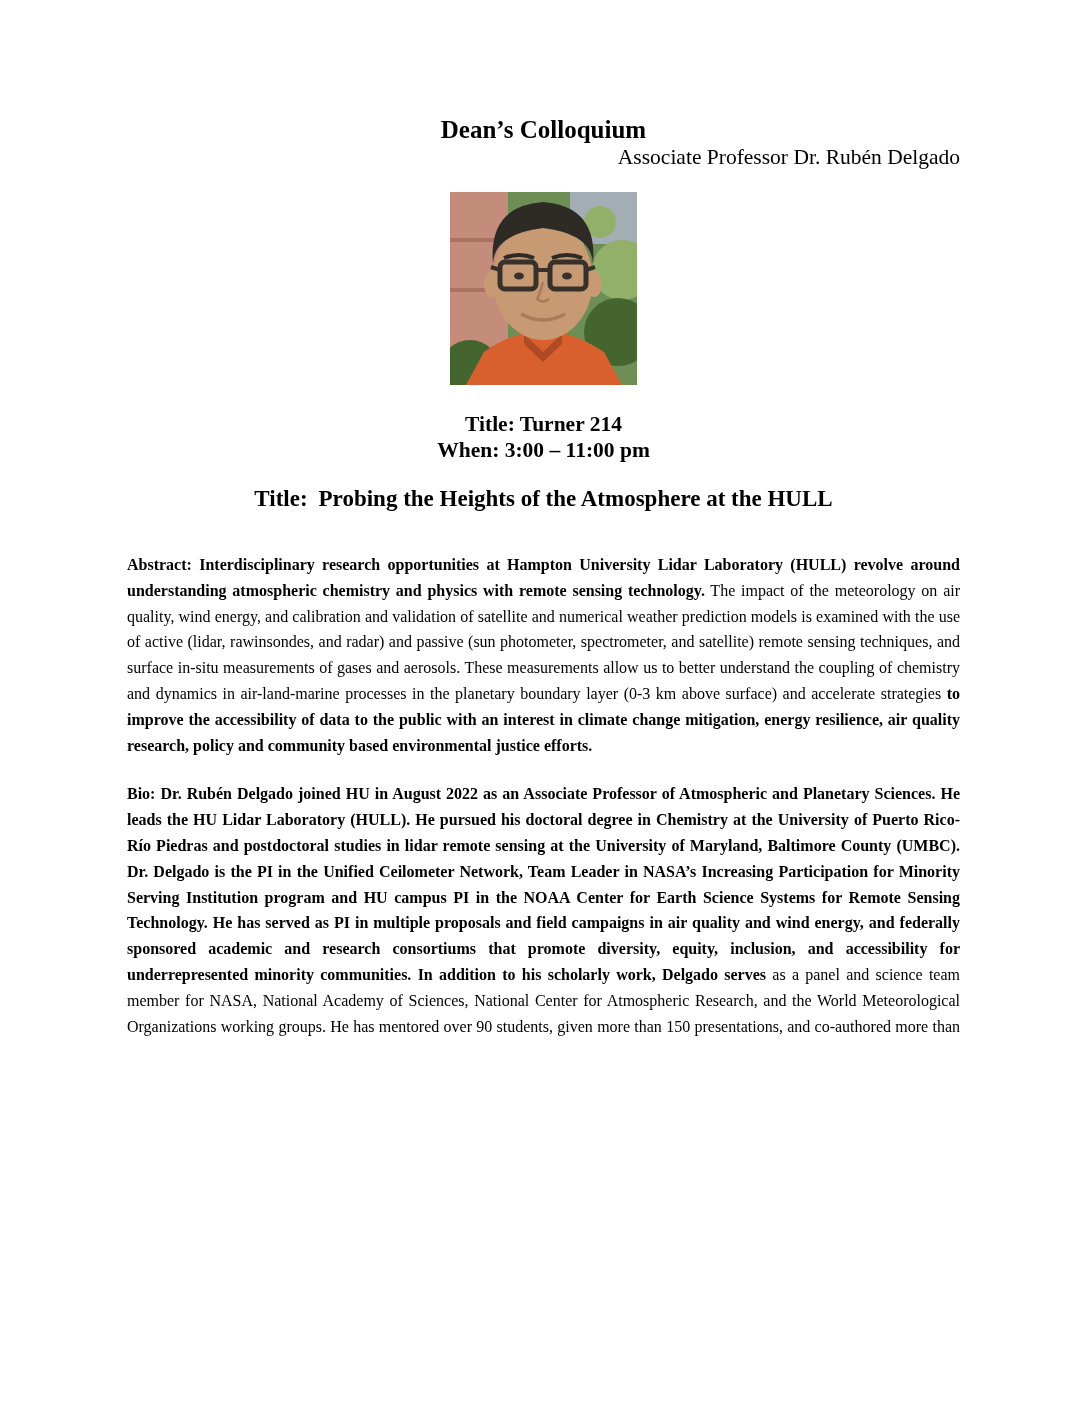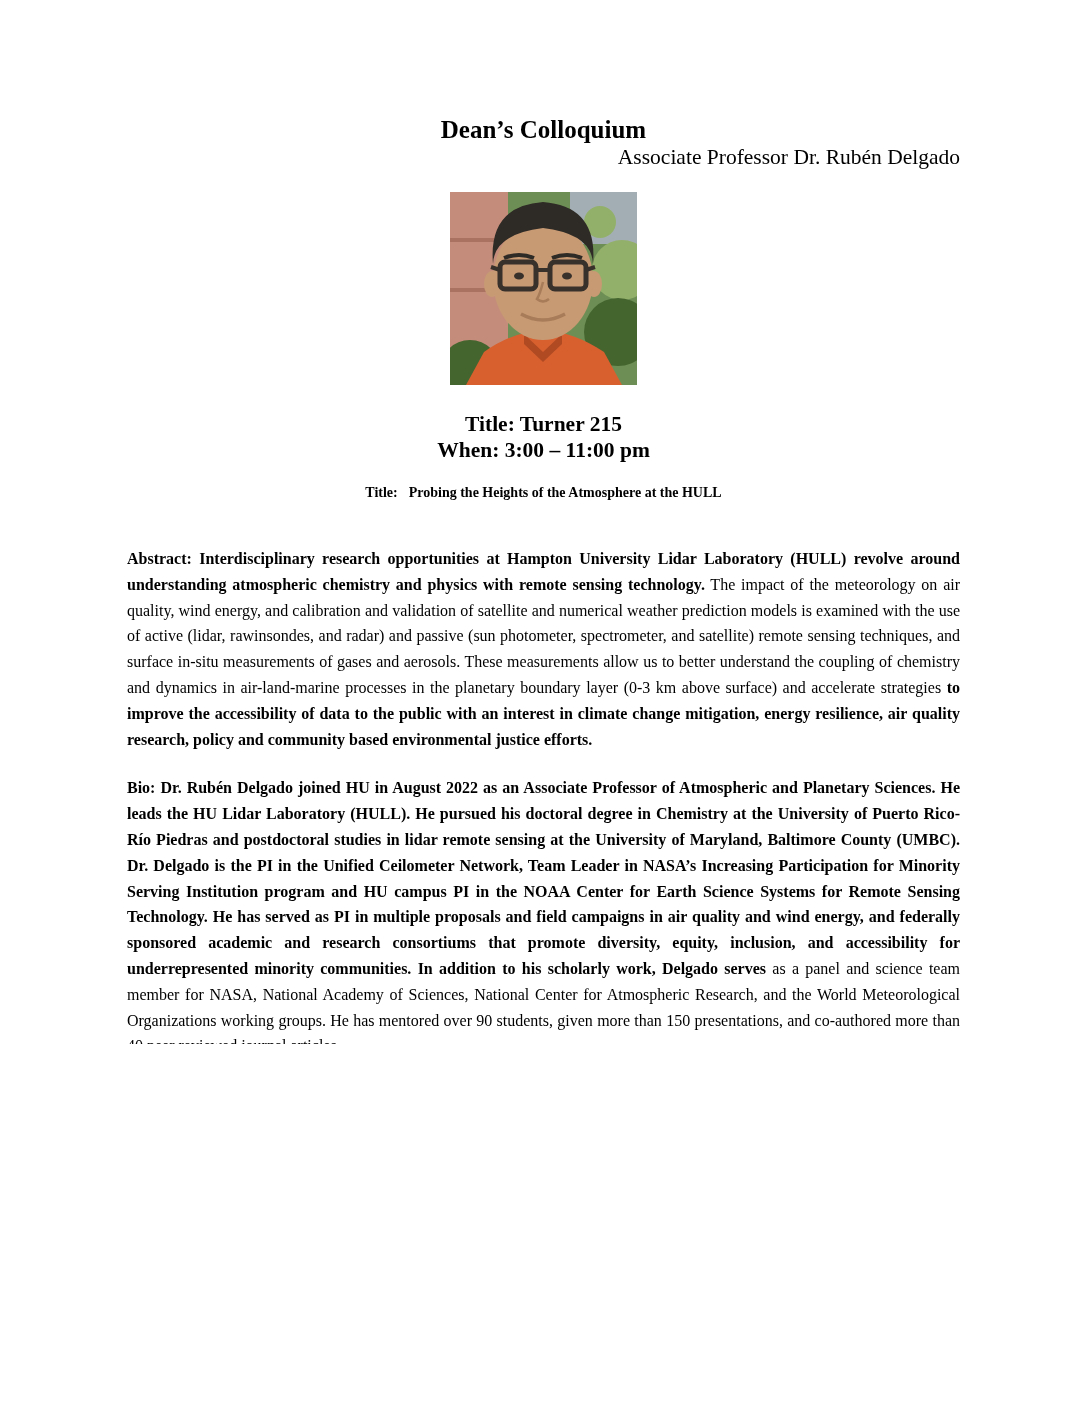--- a/index.html
+++ b/index.html
@@ -43,24 +43,24 @@
     font-weight: bold;
     font-size: 21.5px;
     line-height: 25.5px;
   }
   .event-line sup {
     font-size: 13px;
     vertical-align: super;
     line-height: 0;
   }
   .talk-title-line {
-    margin-top: 17px;
+    margin-top: 23px;
     text-align: center;
     font-weight: bold;
-    font-size: 14px;
+    font-size: 23px;
     line-height: 26px;
   }
   .talk-title-line .talk-label { margin-right: 11px; }
   .body-par {
     font-size: 16px;
     line-height: 25.8px;
     text-align: justify;
     margin: 0;
   }
   .abstract-par { margin-top: 40px; }
@@ -117,21 +117,21 @@
         <path d="M 86 78 L 100 78" stroke-width="4" fill="none" stroke="#38302a"></path>
         <path d="M 50 78 L 41 75 M 136 78 L 145 75" stroke-width="4" fill="none" stroke="#38302a"></path>
 
         <path d="M 93 90 Q 90 102 87 107 Q 93 112 99 107" stroke-width="2.5" fill="none" stroke="#a87c58"></path>
 
         <path d="M 71 122 Q 93 134 115 122" stroke-width="3.5" fill="none" stroke="#a87c58"></path>
       </svg>
     </div>
 
     <div class="event-block">
-      <div class="event-line"><span>Title:</span><span> Turner 215</span></div>
+      <div class="event-line"><span>Title:</span><span> Turner 214</span></div>
       <div class="event-line"><span>When:</span><span> 3:00 – 11:00 pm</span></div>
     </div>
 
     <div class="talk-title-line"><span class="talk-label">Title:</span><span>Probing the Heights of the Atmosphere at the HULL</span></div>
 
     <p class="body-par abstract-par"><b>Abstract:</b><b> Interdisciplinary research opportunities at Hampton University Lidar Laboratory (HULL) revolve around understanding atmospheric chemistry and physics with remote sensing technology.</b><span> The impact of the meteorology on air quality, wind energy, and calibration and validation of satellite and numerical weather prediction models is examined with the use of active (lidar, rawinsondes, and radar) and passive (sun photometer, spectrometer, and satellite) remote sensing techniques, and surface in-situ measurements of gases and aerosols. These measurements allow us to better understand the coupling of chemistry and dynamics in air-land-marine processes in the planetary boundary layer (0-3 km above surface) and accelerate strategies </span><b>to improve the accessibility of data to the public with an interest in climate change mitigation, energy resilience, air quality research, policy and community based environmental justice efforts.</b></p>
 
     <p class="body-par bio-par"><b>Bio:</b><b> Dr. Rubén Delgado joined HU in August 2022 as an Associate Professor of Atmospheric and Planetary Sciences. He leads the HU Lidar Laboratory (HULL). He pursued his doctoral degree in Chemistry at the University of Puerto Rico-Río Piedras and postdoctoral studies in lidar remote sensing at the University of Maryland, Baltimore County (UMBC). Dr. Delgado is the PI in the Unified Ceilometer Network, Team Leader in NASA’s Increasing Participation for Minority Serving Institution program and HU campus PI in the NOAA Center for Earth Science Systems for Remote Sensing Technology. He has served as PI in multiple proposals and field campaigns in air quality and wind energy, and federally sponsored academic and research consortiums that promote diversity, equity, inclusion, and accessibility for underrepresented minority communities. In addition to his scholarly work, Delgado serves </b><span>as a panel and science team member for NASA, National Academy of Sciences, National Center for Atmospheric Research, and the World Meteorological Organizations working groups. He has mentored over 90 students, given more than 150 presentations, and co-authored more than 40 peer reviewed journal articles.</span></p>
 
   </div>

